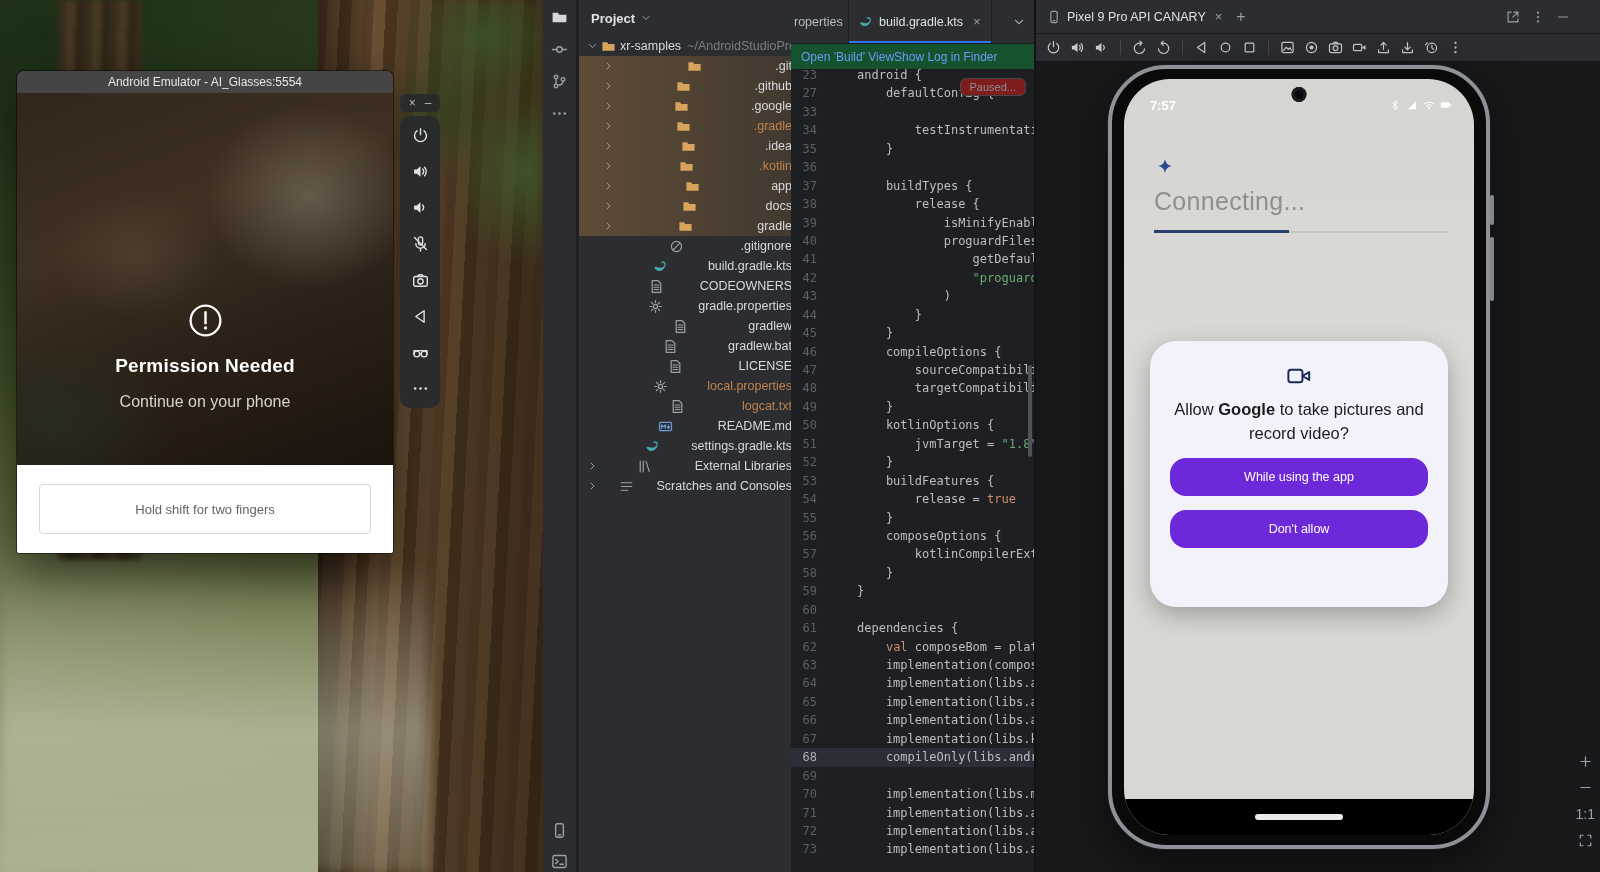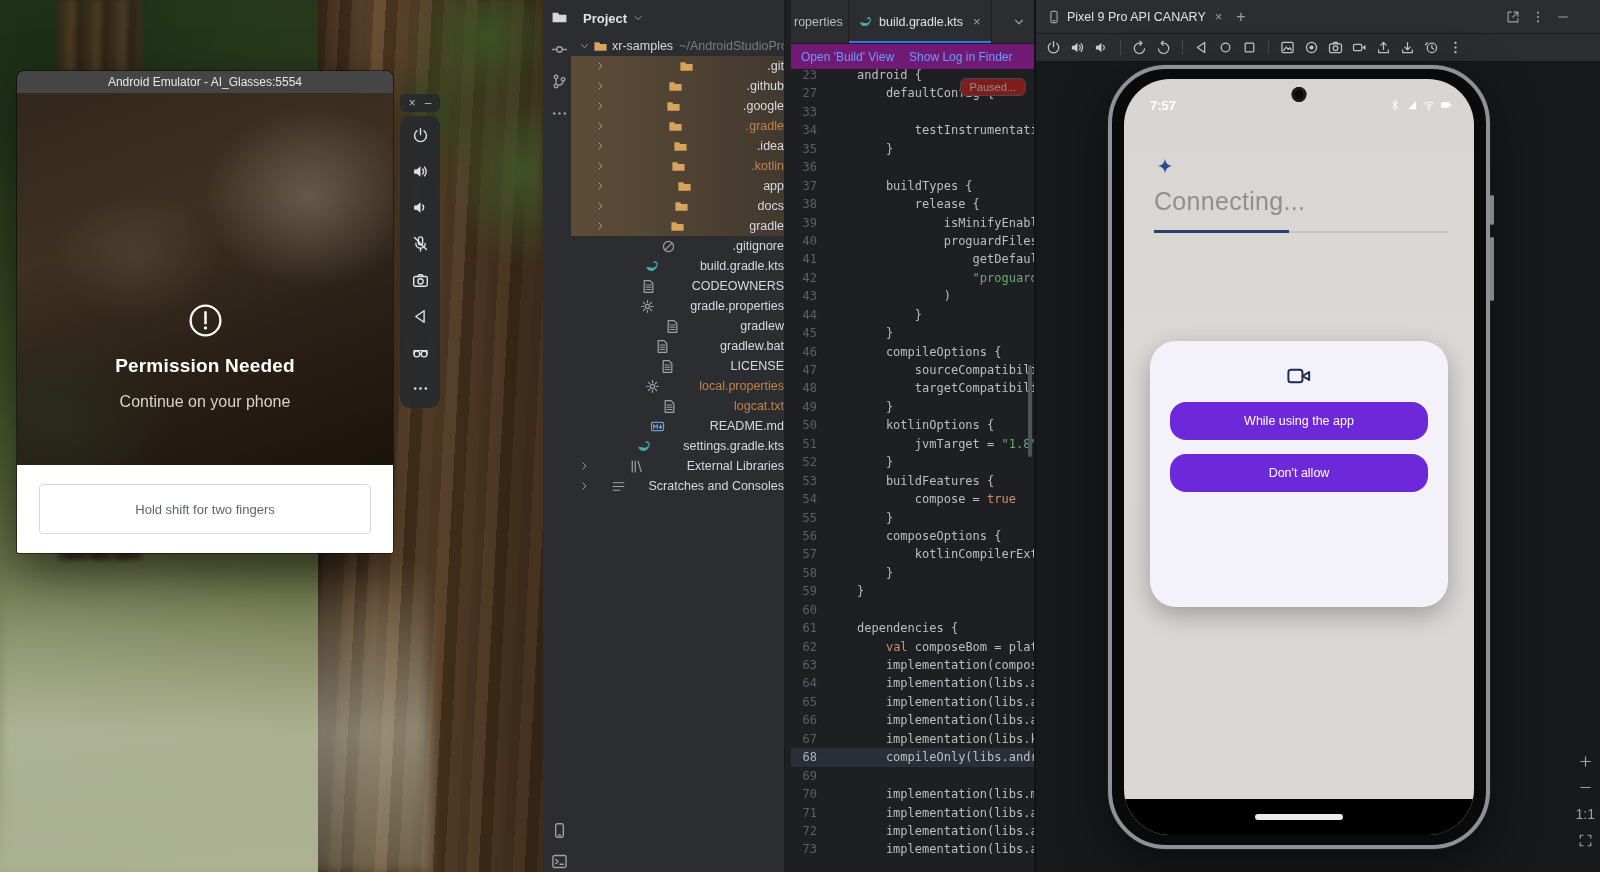--- a/index.html
+++ b/index.html
@@ -58,21 +58,21 @@
 
   
   .ide { position:absolute; left:543px; top:0; width:1057px; height:872px; background:#1E1F22; }
   .stripe { position:absolute; left:0; top:0; width:34px; height:100%; background:#2B2D30; border-right:1px solid #1E1F22; }
   .stripe-top { display:flex; flex-direction:column; align-items:center; gap:15px; padding-top:9px; }
   .stripe-bottom { position:absolute; bottom:2px; left:0; right:0; display:flex; flex-direction:column; align-items:center; gap:14px; }
   .stripe .tbicon { width:17px; height:17px; color:#9DA0A8; }
   .stripe-top .tbicon:first-child { color:#D4D6DA; }
 
   
-  .project-panel { position:absolute; left:28px; top:0; width:214px; height:100%; background:#2B2D30; border-right:1px solid #191A1C; overflow:hidden; }
+  .project-panel { position:absolute; left:36px; top:0; width:214px; height:100%; background:#2B2D30; border-right:1px solid #191A1C; overflow:hidden; }
   .pp-header { height:36px; display:flex; align-items:center; gap:5px; padding-left:12px; }
   .pp-title { color:#DFE1E5; font-size:13px; font-weight:600; }
   .pp-header .icon { width:12px; height:12px; color:#9DA0A8; }
   .tree-warm { position:absolute; left:0; right:0; top:56px; height:180px; pointer-events:none;
     background:linear-gradient(90deg, rgba(156,114,64,0.45), rgba(124,92,54,0.45) 55%, rgba(96,72,46,0.42)); }
   .tree { position:absolute; left:0; right:0; top:36px; bottom:0; }
   .trow { height:20px; display:flex; align-items:center; white-space:nowrap; overflow:hidden;justify-content:space-between; }
   .tchev { width:15px; height:12px; color:#9DA0A8; flex:0 0 15px; }
   .ticon { width:15px; height:15px; margin:0 4px 0 1px; flex:0 0 15px; }
   .tlabel { color:#D7DAE0; font-size:12.5px; }
@@ -83,21 +83,21 @@
 
   
   .editor { position:absolute; left:248px; top:0; width:244px; height:100%; background:#1E1F22; border-right:1px solid #121314; }
   .tabbar { height:44px; background:#2B2D30; border-bottom:1px solid #1A1B1D; display:flex; align-items:stretch; }
   .tab { display:flex; align-items:center; padding:0 10px; font-size:12.5px; color:#B9BCC1; border-right:1px solid #1E1F22; }
   .tab.partial { width:58px; padding:0 6px 0 3px; overflow:hidden; }
   .tab.active { color:#DFE1E5; gap:6px; box-shadow:inset 0 -2px 0 #3574F0; background:#2B2D30; }
   .tab.active .icon { width:14px; height:14px; color:#49A8B0; }
   .tab-close { color:#9DA0A8; font-size:13px; margin-left:4px; }
   .tab-chev { margin-left:auto; margin-right:8px; align-self:center; width:14px; height:14px; color:#9DA0A8; }
-  .banner { height:26px; background:#701a75; border-bottom:1px solid #1A1B1D; display:flex; align-items:center; gap:15px; padding-left:10px; }
+  .banner { height:26px; background:#14532d; border-bottom:1px solid #1A1B1D; display:flex; align-items:center; padding-left:10px; }
   .blink { color:#6B9BFA; font-size:12px; white-space:nowrap; }
   .code { position:absolute; left:0; right:0; top:60px; bottom:0; padding-top:6px; overflow:hidden;
     font-family:"DejaVu Sans Mono","Liberation Mono",monospace; font-size:12px; }
   .cline { height:18.45px; display:flex; white-space:pre; line-height:18.45px; }
   .lnum { flex:0 0 22px; text-align:right; margin-left:4px; margin-right:40px; color:#5C6066; }
   .ltext { }
   .tk-p { color:#BCBEC4; } .tk-k { color:#CF8E6D; } .tk-s { color:#6AAB73; }
   .cline.cur { background:rgba(108,128,170,0.16); }
   .cline.cur .lnum { color:#ACB1BA; }
   .paused { position:absolute; top:18px; right:8px; background:#7f1d1d; border:1px solid #46484D; border-radius:6px;
@@ -613,21 +613,21 @@
           <div class="cline"><span class="lnum">44</span><span class="ltext"><span class="tk-p">        }</span></span></div>
           <div class="cline"><span class="lnum">45</span><span class="ltext"><span class="tk-p">    }</span></span></div>
           <div class="cline"><span class="lnum">46</span><span class="ltext"><span class="tk-p">    compileOptions {</span></span></div>
           <div class="cline"><span class="lnum">47</span><span class="ltext"><span class="tk-p">        sourceCompatibility</span></span></div>
           <div class="cline"><span class="lnum">48</span><span class="ltext"><span class="tk-p">        targetCompatibility</span></span></div>
           <div class="cline"><span class="lnum">49</span><span class="ltext"><span class="tk-p">    }</span></span></div>
           <div class="cline"><span class="lnum">50</span><span class="ltext"><span class="tk-p">    kotlinOptions {</span></span></div>
           <div class="cline"><span class="lnum">51</span><span class="ltext"><span class="tk-p">        jvmTarget = </span><span class="tk-s">"1.8"</span></span></div>
           <div class="cline"><span class="lnum">52</span><span class="ltext"><span class="tk-p">    }</span></span></div>
           <div class="cline"><span class="lnum">53</span><span class="ltext"><span class="tk-p">    buildFeatures {</span></span></div>
-          <div class="cline"><span class="lnum">54</span><span class="ltext"><span class="tk-p">        compose = </span><span class="tk-k">true</span></span></div>
+          <div class="cline"><span class="lnum">54</span><span class="ltext"><span class="tk-p">        release = </span><span class="tk-k">true</span></span></div>
           <div class="cline"><span class="lnum">55</span><span class="ltext"><span class="tk-p">    }</span></span></div>
           <div class="cline"><span class="lnum">56</span><span class="ltext"><span class="tk-p">    composeOptions {</span></span></div>
           <div class="cline"><span class="lnum">57</span><span class="ltext"><span class="tk-p">        kotlinCompilerExtens</span></span></div>
           <div class="cline"><span class="lnum">58</span><span class="ltext"><span class="tk-p">    }</span></span></div>
           <div class="cline"><span class="lnum">59</span><span class="ltext"><span class="tk-p">}</span></span></div>
           <div class="cline"><span class="lnum">60</span><span class="ltext"></span></div>
           <div class="cline"><span class="lnum">61</span><span class="ltext"><span class="tk-p">dependencies {</span></span></div>
           <div class="cline"><span class="lnum">62</span><span class="ltext"><span class="tk-p">    </span><span class="tk-k">val</span><span class="tk-p"> composeBom = platfor</span></span></div>
           <div class="cline"><span class="lnum">63</span><span class="ltext"><span class="tk-p">    implementation(composeBo</span></span></div>
           <div class="cline"><span class="lnum">64</span><span class="ltext"><span class="tk-p">    implementation(libs.andr</span></span></div>
@@ -820,20 +820,23 @@
             <div class="conn-line">
               <span class="conn-progress"></span>
             </div>
             <div class="perm-dialog">
               <span class="icon cam-ic">
                   <svg viewBox="0 0 24 24" width="100%" height="100%">
                     <rect fill="none" stroke="currentColor" stroke-width="1.8" x="2.2" y="6.2" width="13" height="11.6" rx="2.4"></rect>
                     <path fill="none" stroke="currentColor" stroke-width="1.8" stroke-linejoin="round" d="M15.2 12l6.2-3.6v7.2z"></path>
                   </svg>
                 </span>
+              <div class="dlg-text">
+                <span>Allow </span><b>Google</b><span> to take pictures and record video?</span>
+              </div>
               <div class="dlg-buttons">
                 <button class="dlg-btn">While using the app</button>
                 <button class="dlg-btn">Don't allow</button>
               </div>
             </div>
             <div class="navbar">
               <span class="handle"></span>
             </div>
           </div>
         </div>

